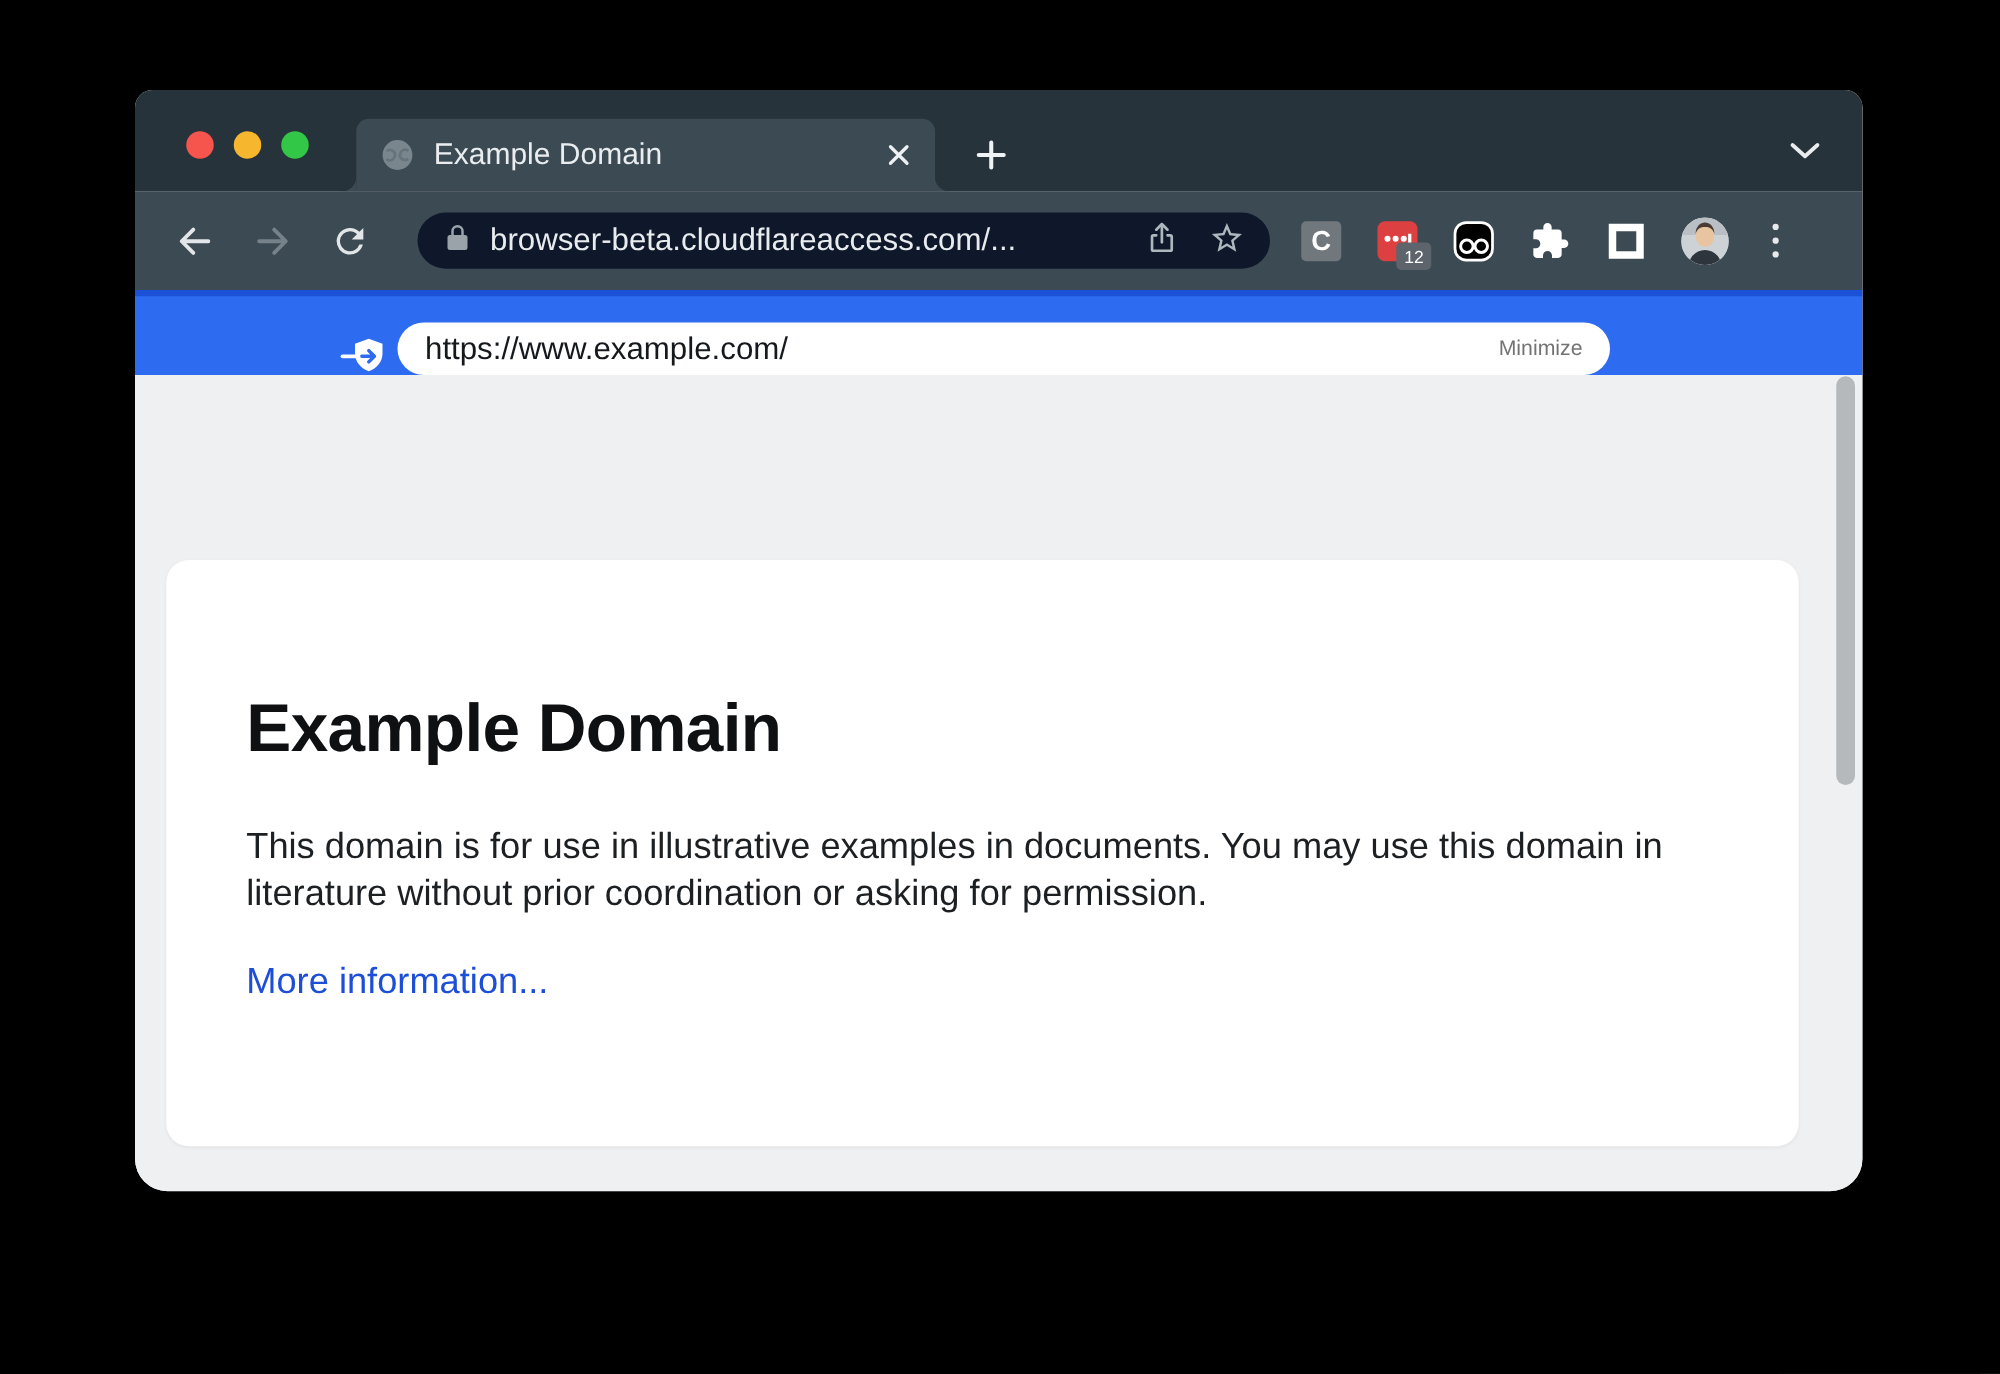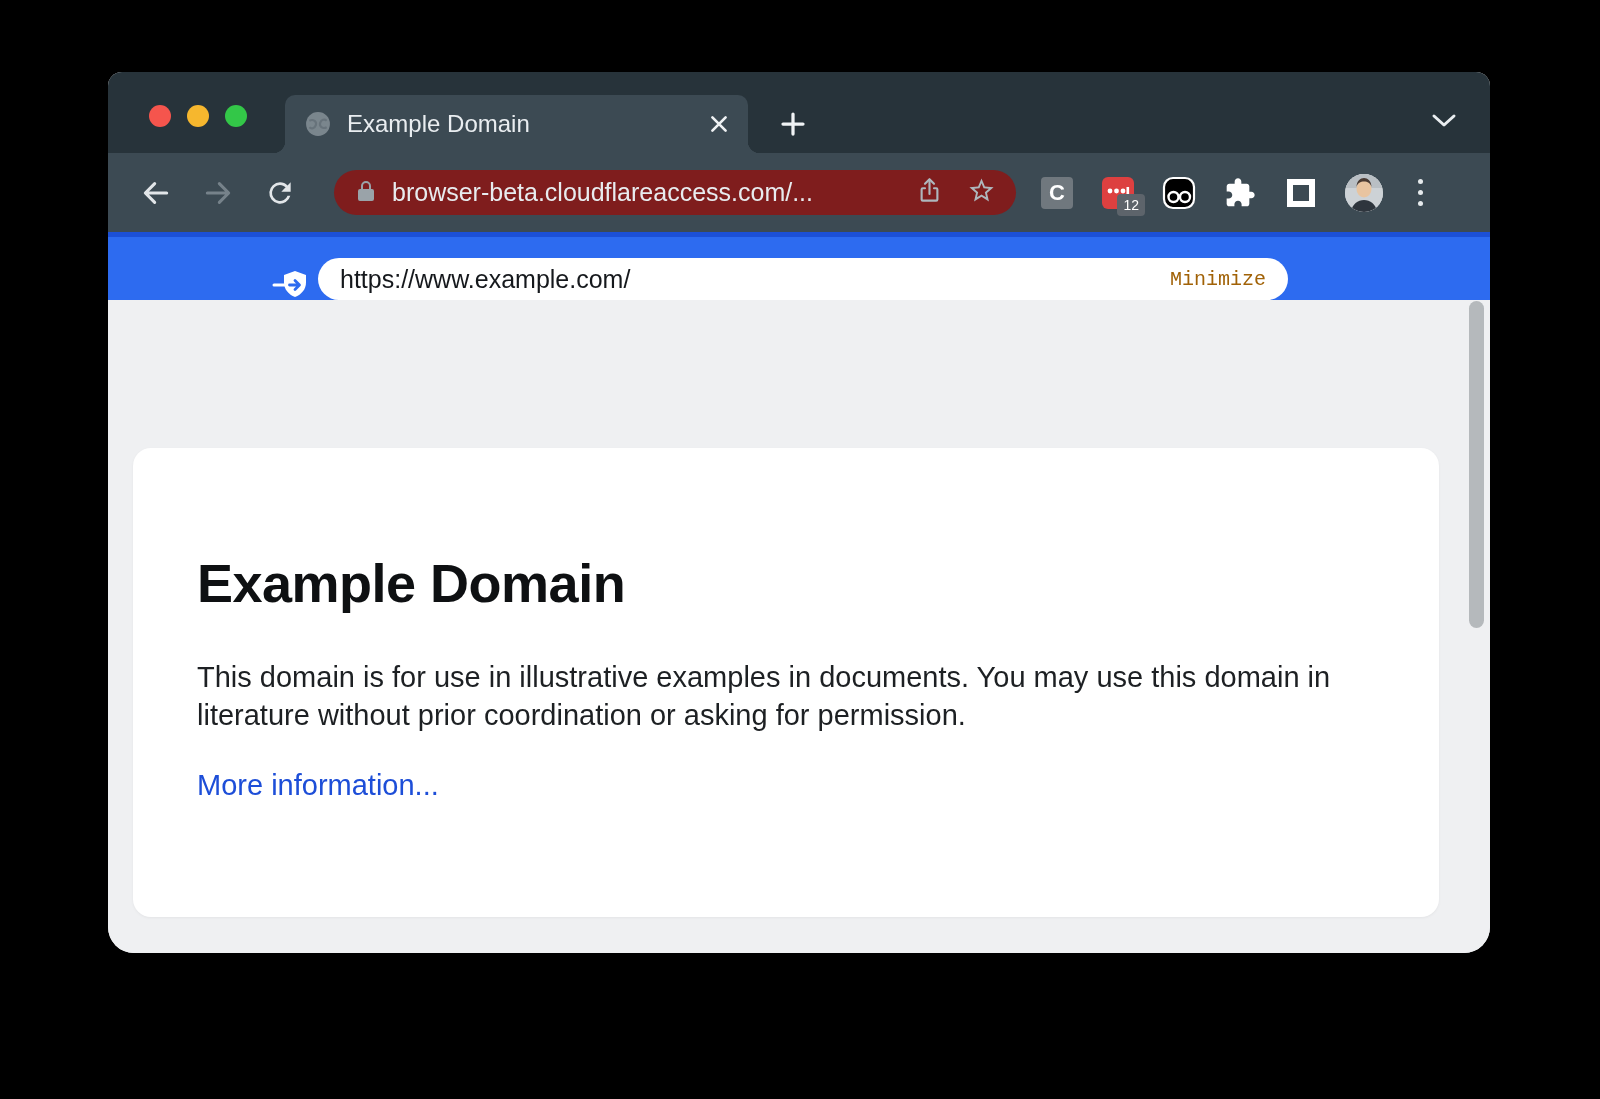--- a/index.html
+++ b/index.html
@@ -27,21 +27,21 @@
   .tab-title { flex:1; color:#e9edf0; font-size:24px; white-space:nowrap; overflow:hidden; }
   .tab-close { width:26px; height:26px; flex:none; display:flex; align-items:center; justify-content:center; }
   .newtab { position:absolute; left:664px; top:31px; width:42px; height:42px; border:none;
             background:transparent; display:flex; align-items:center; justify-content:center; cursor:pointer; }
   .strip-chevron { position:absolute; right:32px; top:40px; width:28px; height:18px; }
 
   
   .toolbar { height:79px; background:#3c4a53; flex:none; display:flex; align-items:center; padding:0 0 0 26px; }
   .navbtn { width:44px; height:44px; margin-right:18px; border:none; background:transparent;
             display:flex; align-items:center; justify-content:center; cursor:pointer; flex:none; }
-  .urlbar { margin-left:14px; width:682px; height:45px; background:#7f1d1d; border-radius:23px;
+  .urlbar { margin-left:14px; width:682px; height:45px; background:#0f172a; border-radius:23px;
             display:flex; align-items:center; padding:0 20px; flex:none; }
   .url-text { flex:1; margin-left:14px; color:#e8ecef; font-size:25px; white-space:nowrap; overflow:hidden; }
   .urlbar .trailing { display:flex; align-items:center; gap:24px; }
   .extrow { display:flex; align-items:center; gap:27px; margin-left:24px; }
   .ext { position:relative; width:34px; height:34px; display:flex; align-items:center;
          justify-content:center; cursor:pointer; flex:none; }
   .ext-c { width:32px; height:32px; border-radius:4px; background:#70787e; color:#fff;
            font-size:22px; font-weight:700; display:flex; align-items:center; justify-content:center; }
   .ext-red { width:32px; height:32px; border-radius:6px; background:#dd4040;
              display:flex; align-items:center; justify-content:center; }
@@ -52,22 +52,22 @@
   .dots { display:flex; flex-direction:column; gap:6px; align-items:center; width:20px; }
   .dots i { width:5px; height:5px; border-radius:50%; background:#e6eaec; }
 
   
   .bluebar { height:68px; background:#2d6bf0; border-top:5px solid #1c50d6; flex:none;
              display:flex; align-items:flex-end; padding-left:164px; }
   .shield { width:36px; height:30px; margin-right:10px; flex:none; }
   .iso-pill { width:970px; height:42px; background:#fff; border-radius:21px;
               display:flex; align-items:center; justify-content:space-between; padding:0 22px; }
   .iso-url { color:#15181c; font-size:25px; }
-  .minimize { border:none; background:transparent; color:#a16207; font-size:20px; cursor:pointer;
-              font-family:Liberation Mono, monospace; }
+  .minimize { border:none; background:transparent; color:#737373; font-size:17px; cursor:pointer;
+              font-family:Liberation Sans, sans-serif; }
 
   
   .content { position:relative; flex:1; background:#eff0f2; }
   .card { position:absolute; left:25px; top:148px; width:1306px; height:469px; background:#fff;
           border-radius:18px; padding:104px 64px 0 64px; box-shadow:0 1px 3px rgba(0,0,0,.05); }
   .card h1 { font-size:54px; font-weight:700; color:#0e1012; letter-spacing:-0.5px; }
   .card p { margin-top:44px; font-size:29px; line-height:1.32; color:#1d2023; max-width:1150px; }
   .card a { display:inline-block; margin-top:34px; font-size:29px; color:#1d4ed8;
             text-decoration:none; cursor:pointer; }
   .scroll-thumb { position:absolute; right:6px; top:1px; width:15px; height:327px;

